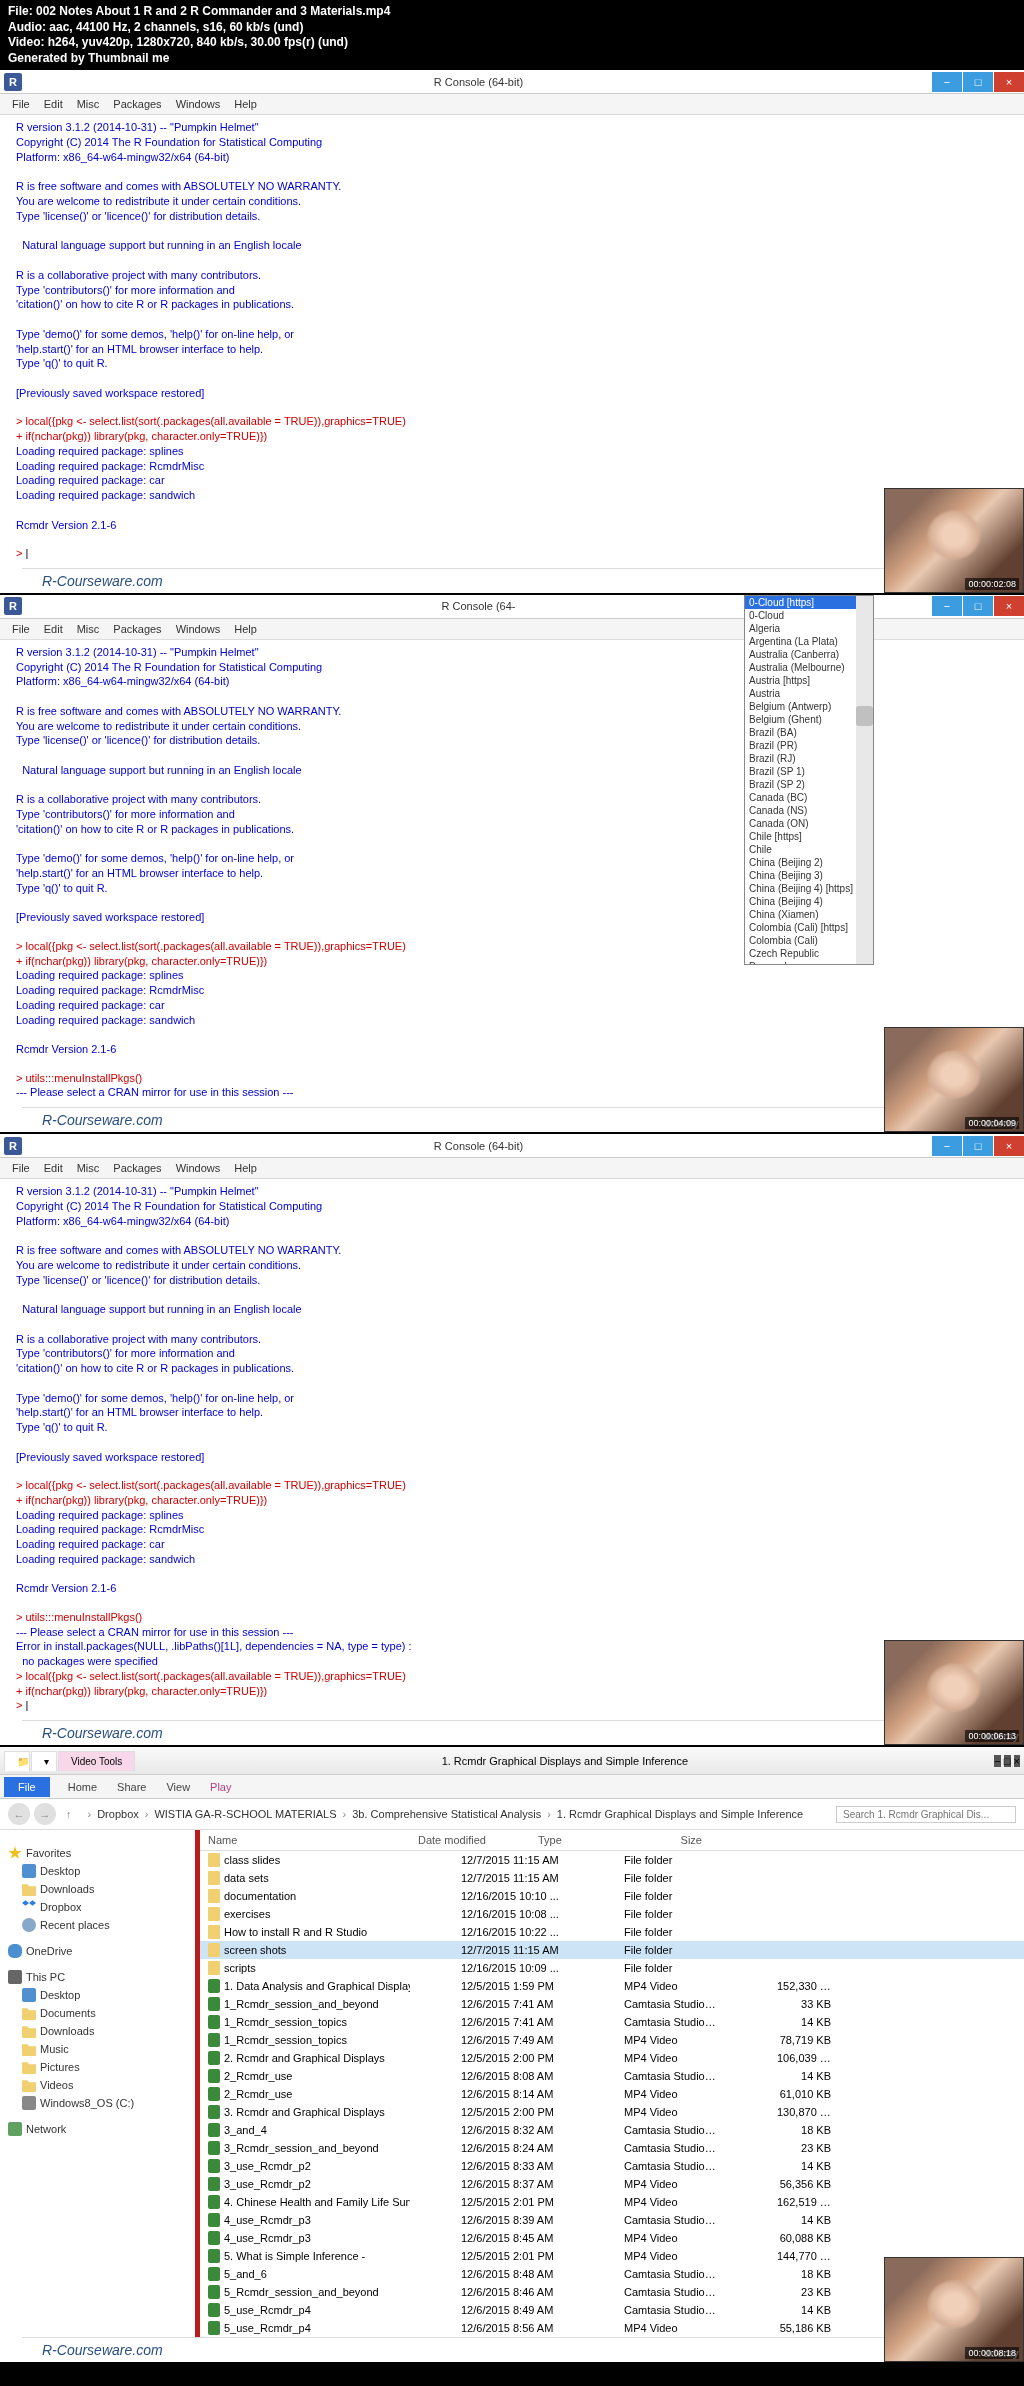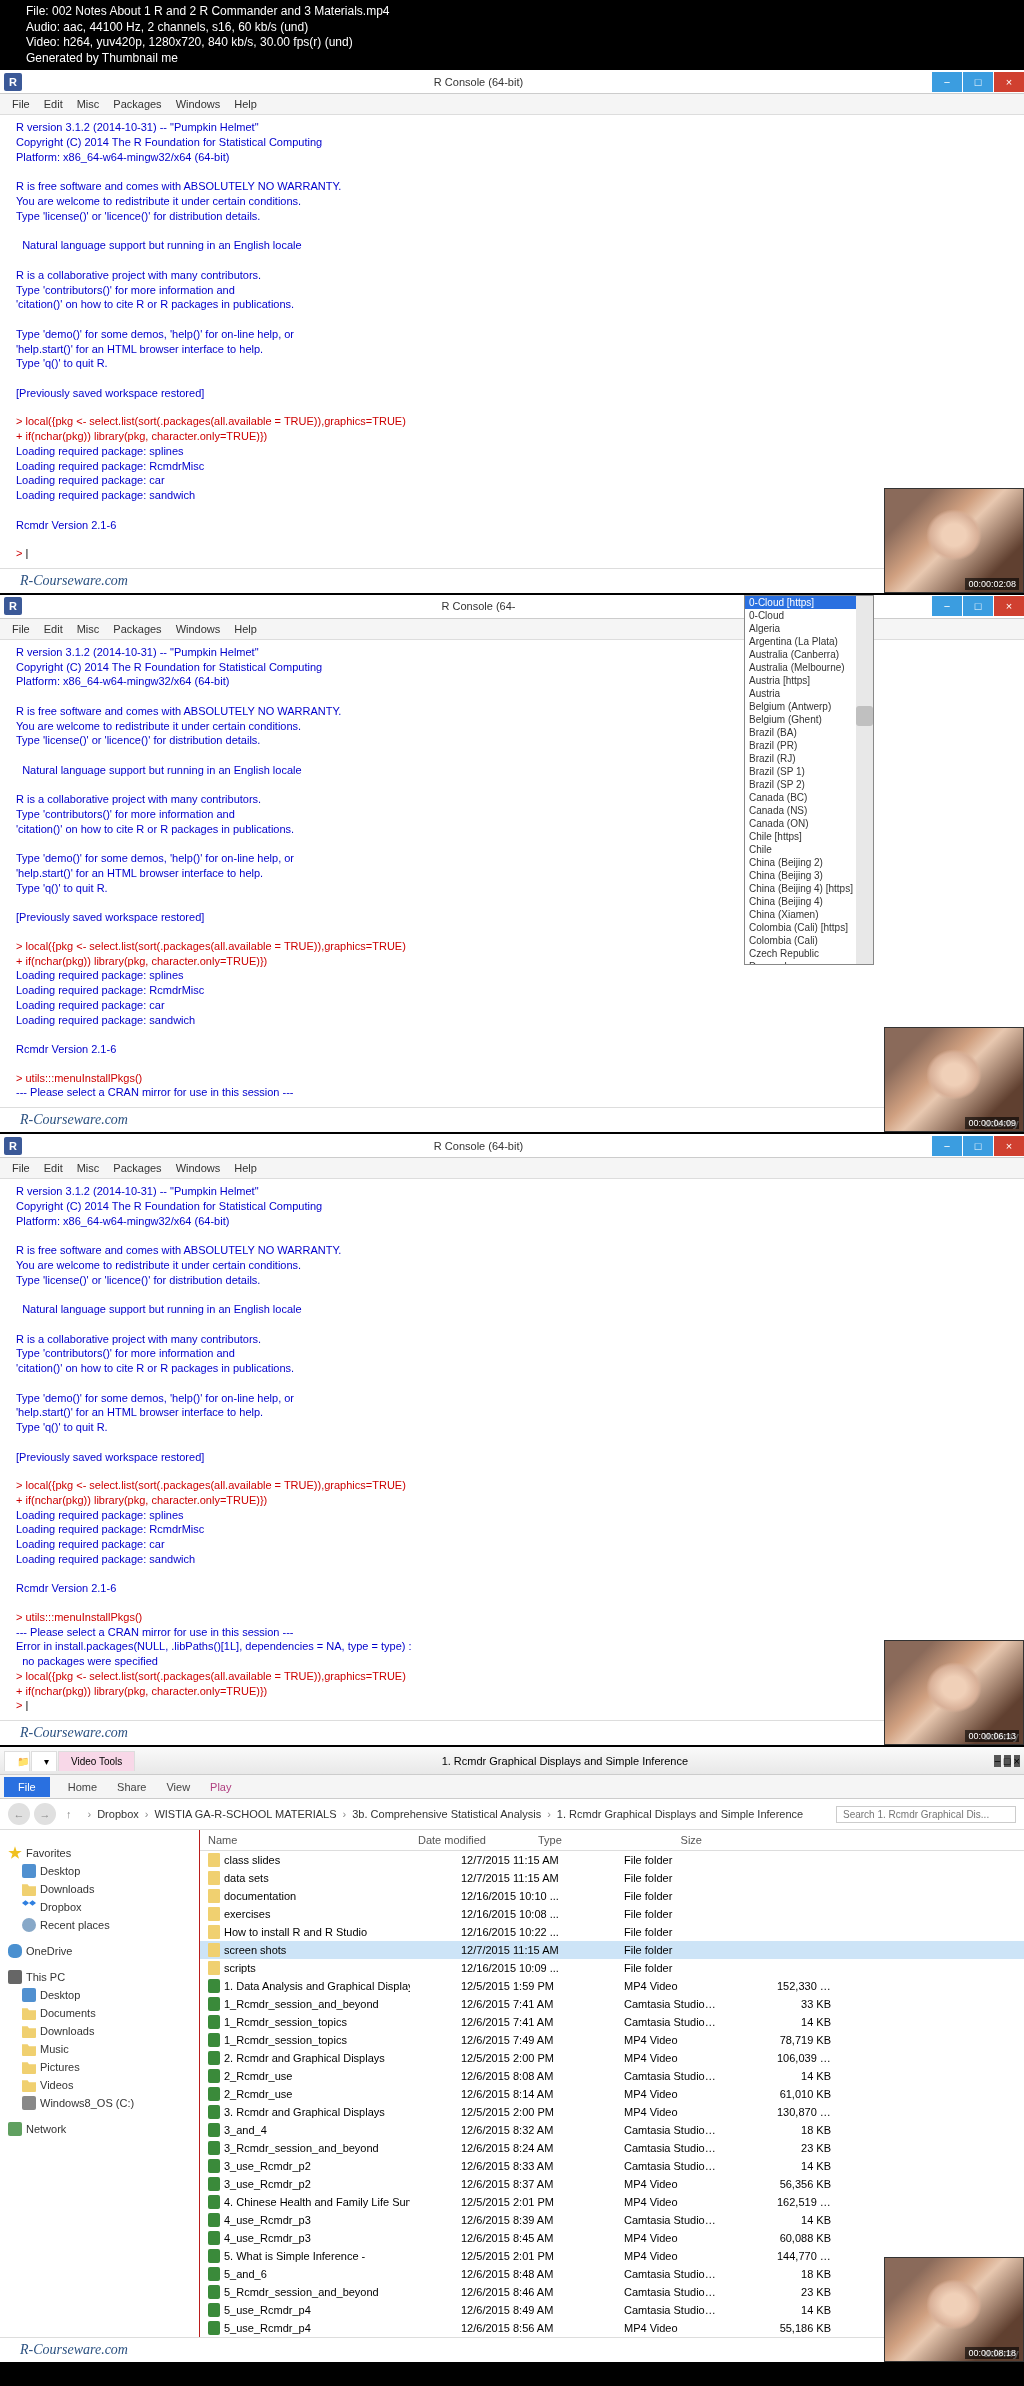--- a/index.html
+++ b/index.html
@@ -1,32 +1,32 @@
 <!DOCTYPE html>
 <html><head>
 <meta charset="utf-8">
 <style>
 * { margin: 0; padding: 0; box-sizing: border-box; font-family: Arial, sans-serif; }
 body { background: #000; width: 1024px; }
-.header-info { background: #000; color: #fff; padding: 4px 8px; font-size: 12px; font-family: Arial; font-weight: normal; margin-left: 18px; }
+.header-info { background: #000; color: #fff; padding: 4px 8px; font-size: 12px; font-family: Arial; font-weight: bold; }
 .header-info div { line-height: 1.3; }
 .panel { position: relative; background: #fff; margin-bottom: 2px; }
 .titlebar { background: #fff; border-bottom: 1px solid #ccc; display: flex; align-items: center; height: 24px; font-size: 11px; }
 .titlebar .r-icon { width: 18px; height: 18px; background: #3b5998; color: #fff; display: inline-flex; align-items: center; justify-content: center; margin: 0 4px; font-weight: bold; font-size: 11px; border-radius: 2px; }
 .titlebar .title { flex: 1; text-align: center; color: #333; }
 .titlebar .win-controls { display: flex; }
 .titlebar .win-btn { width: 30px; height: 20px; background: #3b9de0; display: flex; align-items: center; justify-content: center; color: #fff; font-size: 11px; margin-left: 1px; cursor: pointer; }
 .titlebar .win-btn.close { background: #d04030; }
 .menubar { display: flex; gap: 2px; padding: 2px 6px; font-size: 11px; color: #333; border-bottom: 1px solid #ddd; background: #f5f5f5; }
 .menubar span { padding: 2px 6px; cursor: pointer; }
 .console { font-family: 'Courier New', monospace; font-size: 11px; padding: 6px 16px; background: #fff; white-space: pre-wrap; line-height: 1.25; min-height: 340px; }
 .console .cmd { color: #c00; }
 .console .blue { color: #00c; }
 .console .prompt { color: #c00; }
-.footer-link { font-family: Liberation Serif, serif; font-size: 14px; color: #2a5080; font-style: italic; padding: 4px 20px; border-top: 1px solid #ddd; }
+.footer-link { font-family: Liberation Sans, sans-serif; font-size: 14px; color: #2a5080; font-style: italic; padding: 4px 20px; border-top: 1px solid #ddd; margin-left: 22px; }
 .webcam { position: absolute; right: 0; bottom: 0; width: 140px; height: 105px; background: linear-gradient(135deg, #8a6a5a 20%, #d0a080 40%, #e8c8b0 50%, #604030 80%); border: 1px solid #333; }
 .webcam::after { content: ''; position: absolute; top: 20%; left: 30%; width: 40%; height: 50%; background: radial-gradient(ellipse at center, #f0d0b8 30%, #d8b098 60%, transparent 70%); border-radius: 50% 50% 45% 45%; }
 .webcam .logo { position: absolute; bottom: 2px; right: 4px; color: #fff; font-size: 11px; font-weight: bold; opacity: 0.8; }
 .webcam .time { position: absolute; bottom: 2px; right: 4px; color: #fff; font-size: 9px; background: rgba(0,0,0,0.6); padding: 1px 3px; }
 .panel-container { position: relative; }
 
 
 .cran-dropdown { position: absolute; right: 150px; top: 0; width: 130px; height: 370px; background: #fff; border: 1px solid #888; font-size: 10px; overflow: hidden; }
 .cran-dropdown .item { padding: 1px 4px; white-space: nowrap; color: #333; cursor: pointer; }
 .cran-dropdown .item.selected { background: #2a70e0; color: #fff; }
@@ -42,21 +42,21 @@
 .exp-titlebar .title { flex: 1; text-align: center; font-size: 11px; }
 .exp-ribbon { background: #f5f5f5; border-bottom: 1px solid #ccc; display: flex; align-items: center; height: 24px; padding: 0 4px; }
 .exp-ribbon .file-btn { background: #2a70e0; color: #fff; padding: 4px 14px; font-size: 11px; margin-right: 8px; }
 .exp-ribbon span { padding: 2px 10px; font-size: 11px; color: #444; cursor: pointer; }
 .exp-breadcrumb { display: flex; align-items: center; padding: 4px 8px; border-bottom: 1px solid #ddd; background: #fff; gap: 4px; font-size: 11px; }
 .exp-breadcrumb .nav-btn { width: 22px; height: 22px; border-radius: 50%; background: #e0e0e0; display: inline-flex; align-items: center; justify-content: center; color: #888; }
 .exp-breadcrumb .crumb { color: #333; }
 .exp-breadcrumb .sep { color: #888; margin: 0 2px; }
 .exp-breadcrumb .search { margin-left: auto; border: 1px solid #ccc; padding: 2px 6px; width: 180px; color: #888; font-size: 10px; }
 .exp-body { display: flex; }
-.exp-tree { width: 200px; padding: 6px 4px; border-right: 1px solid #b91c1c; font-size: 11px; background: #fff; min-height: 400px; }
+.exp-tree { width: 200px; padding: 6px 4px; border-right: 5px solid #b91c1c; font-size: 11px; background: #fff; min-height: 400px; }
 .exp-tree .node { padding: 2px 4px 2px 18px; cursor: pointer; color: #333; display: flex; align-items: center; gap: 4px; }
 .exp-tree .node.header { font-weight: normal; padding-left: 4px; margin-top: 8px; }
 .exp-tree .icon-sm { width: 14px; height: 14px; display: inline-block; }
 .ic-star { background: #f0c020; clip-path: polygon(50% 0%, 61% 35%, 98% 35%, 68% 57%, 79% 91%, 50% 70%, 21% 91%, 32% 57%, 2% 35%, 39% 35%); }
 .ic-desktop { background: #5090d0; border-radius: 2px; }
 .ic-folder { background: #f0d070; border-radius: 1px; clip-path: polygon(0 15%, 40% 15%, 50% 30%, 100% 30%, 100% 100%, 0 100%); }
 .ic-dropbox { background: #3080e0; clip-path: polygon(25% 0, 50% 20%, 25% 40%, 0 20%, 25% 0, 75% 0, 100% 20%, 75% 40%, 50% 20%, 75% 0); }
 .ic-drive { background: #888; border-radius: 2px; }
 .ic-cloud { background: #4a90d0; border-radius: 40%; }
 .ic-pc { background: #666; border-radius: 2px; }

